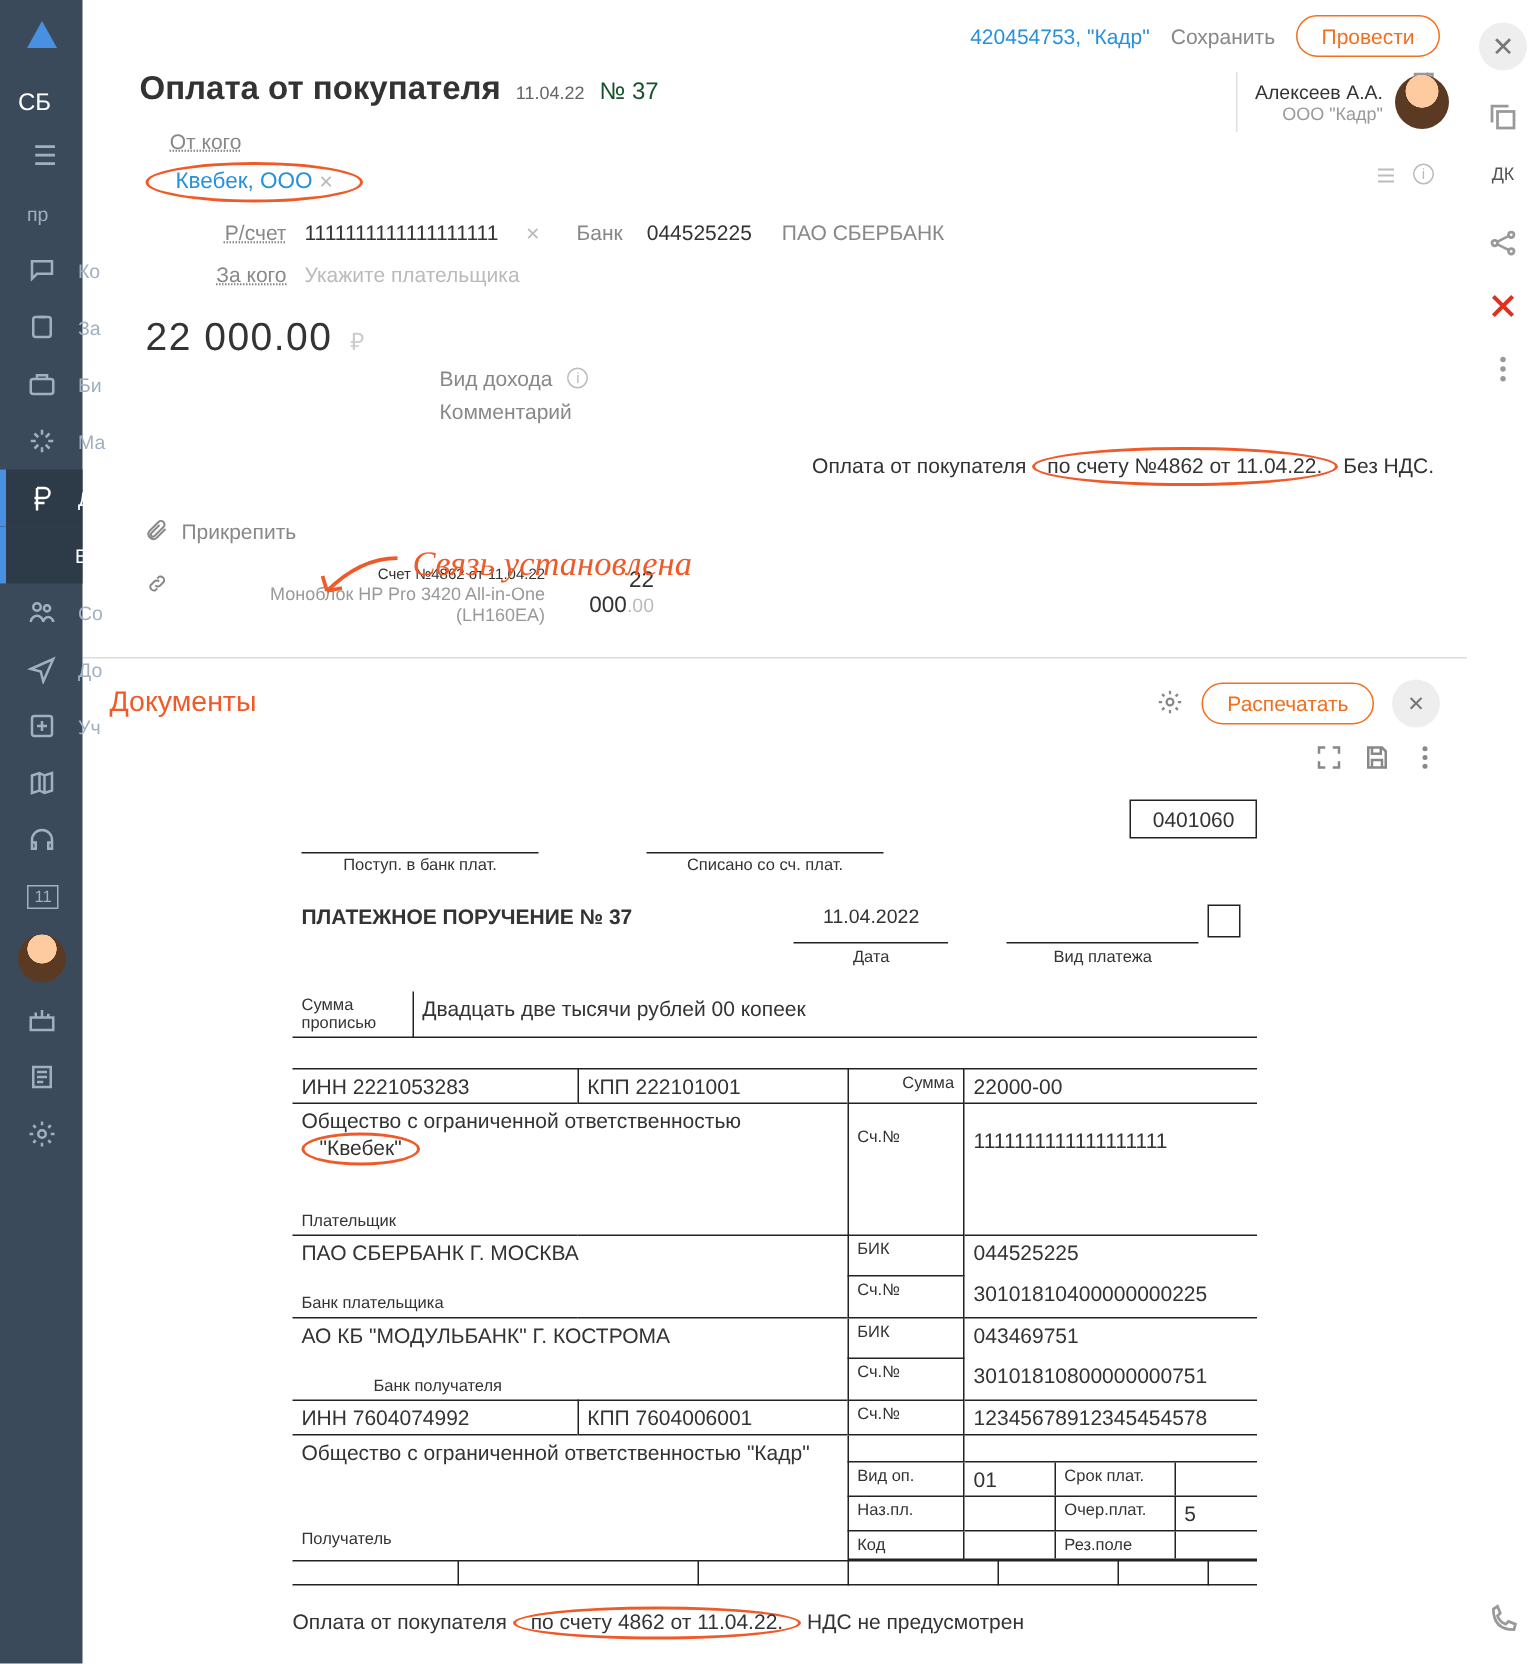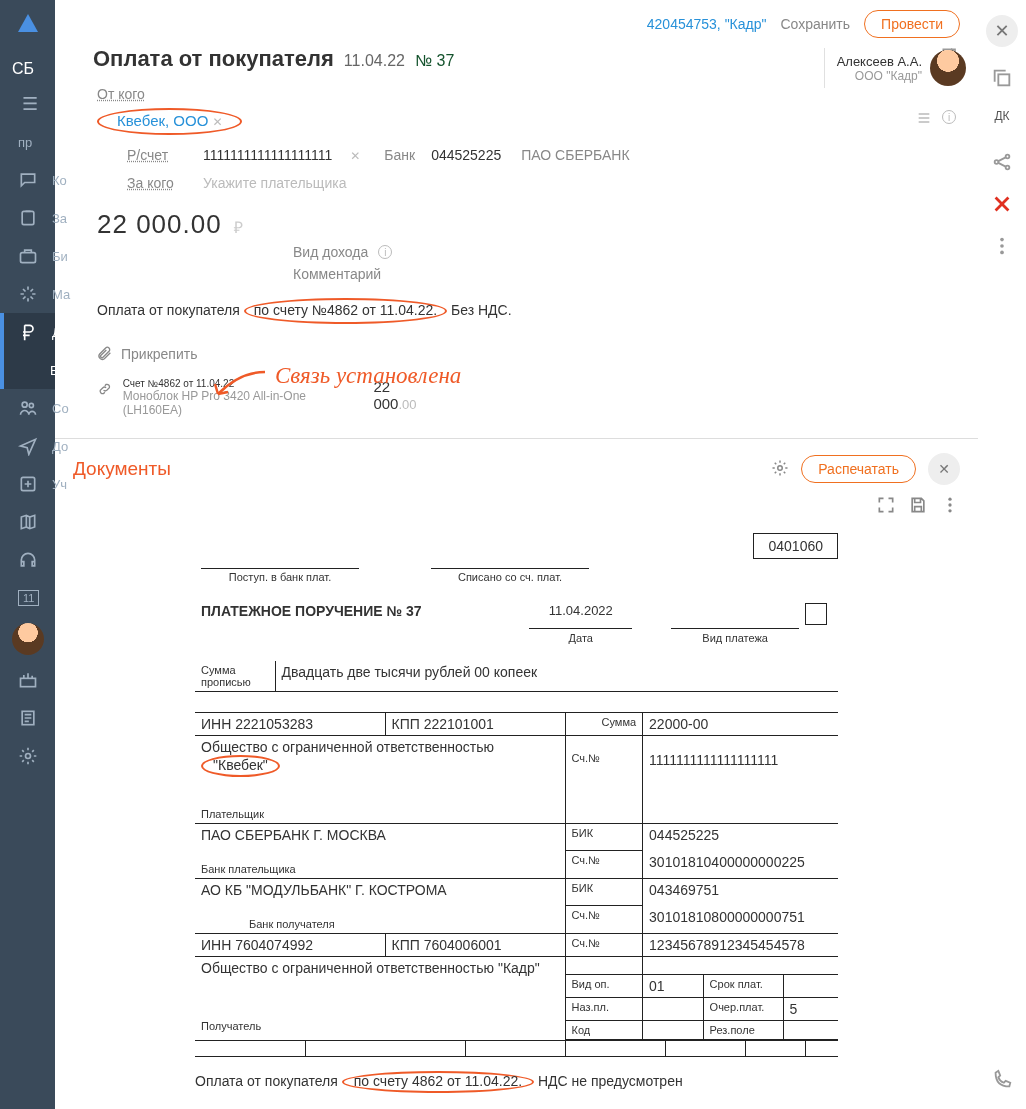--- a/index.html
+++ b/index.html
@@ -29,36 +29,36 @@
 
 
 .panel { position: absolute; left: 75px; top: 0; right: 48px; background: #fff; z-index: 3; }
 .panel-header { display: flex; align-items: center; justify-content: flex-end; gap: 14px; padding: 10px 18px 6px; font-size: 14px; }
 .ph-link { color: #2791d9; cursor: pointer; }
 .ph-gray { color: #888; cursor: pointer; }
 .ph-btn { border: 1px solid #f07020; color: #f07020; background: #fff; border-radius: 16px; padding: 5px 16px; font-size: 14px; cursor: pointer; }
 
 .panel-title { display: flex; align-items: baseline; gap: 10px; padding: 2px 18px 8px; }
 .pt-main { font-size: 22px; font-weight: bold; }
-.pt-date { color: #666; font-size: 16px; }
+.pt-date { color: #666; font-size: 12px; }
 .pt-num { color: #14532d; font-size: 16px; }
 .pt-spacer { flex: 1; }
 .pt-write-icon { color: #999; cursor: pointer; }
 
 .user-block { position: absolute; right: 12px; top: 48px; display: flex; align-items: center; gap: 8px; padding-left: 12px; }
 .user-block .uname { font-size: 13px; color: #333; text-align: right; }
 .user-block .uorg { font-size: 12px; color: #999; text-align: right; }
 .user-block .avatar { width: 36px; height: 36px; border-radius: 50%; background: radial-gradient(circle at 50% 30%, #fecaa0 35%, #5a3a22 36%); }
 .user-block-sep { border-left: 1px solid #e0e0e0; height: 40px; margin: 0 4px;}
 
 .toolbar2 { display: flex; justify-content: flex-end; gap: 16px; padding: 2px 140px 8px 18px; font-size: 14px; }
 .tb-link { color: #2791d9; cursor: pointer; }
 .tb-gray { color: #999; cursor: pointer; }
 
-.form-body { padding: 6px 22px 12px; }
+.form-body { padding: 6px 22px 12px; text-align: right; }
 .form-row { display: flex; align-items: baseline; gap: 12px; margin-bottom: 12px; font-size: 14px; }
 .form-label { color: #888; text-decoration: underline dotted; cursor: pointer; width: 64px; flex-shrink: 0; }
 .form-chip { color: #2791d9; font-size: 15px; position: relative; }
 .form-chip .chip-x { color: #bbb; margin-left: 4px; font-size: 12px; }
 .circle-red { border: 2px solid #ef5a28; border-radius: 50%/50%; padding: 2px 18px 4px; }
 .form-value { color: #333; }
 .form-value-x { color: #bbb; margin-left: 6px; font-size: 12px; }
 .bank-name { color: #888; margin-left: 8px; }
 .placeholder { color: #bbb; }
 .amount-row { display: flex; align-items: baseline; gap: 12px; margin: 18px 0 4px; }

